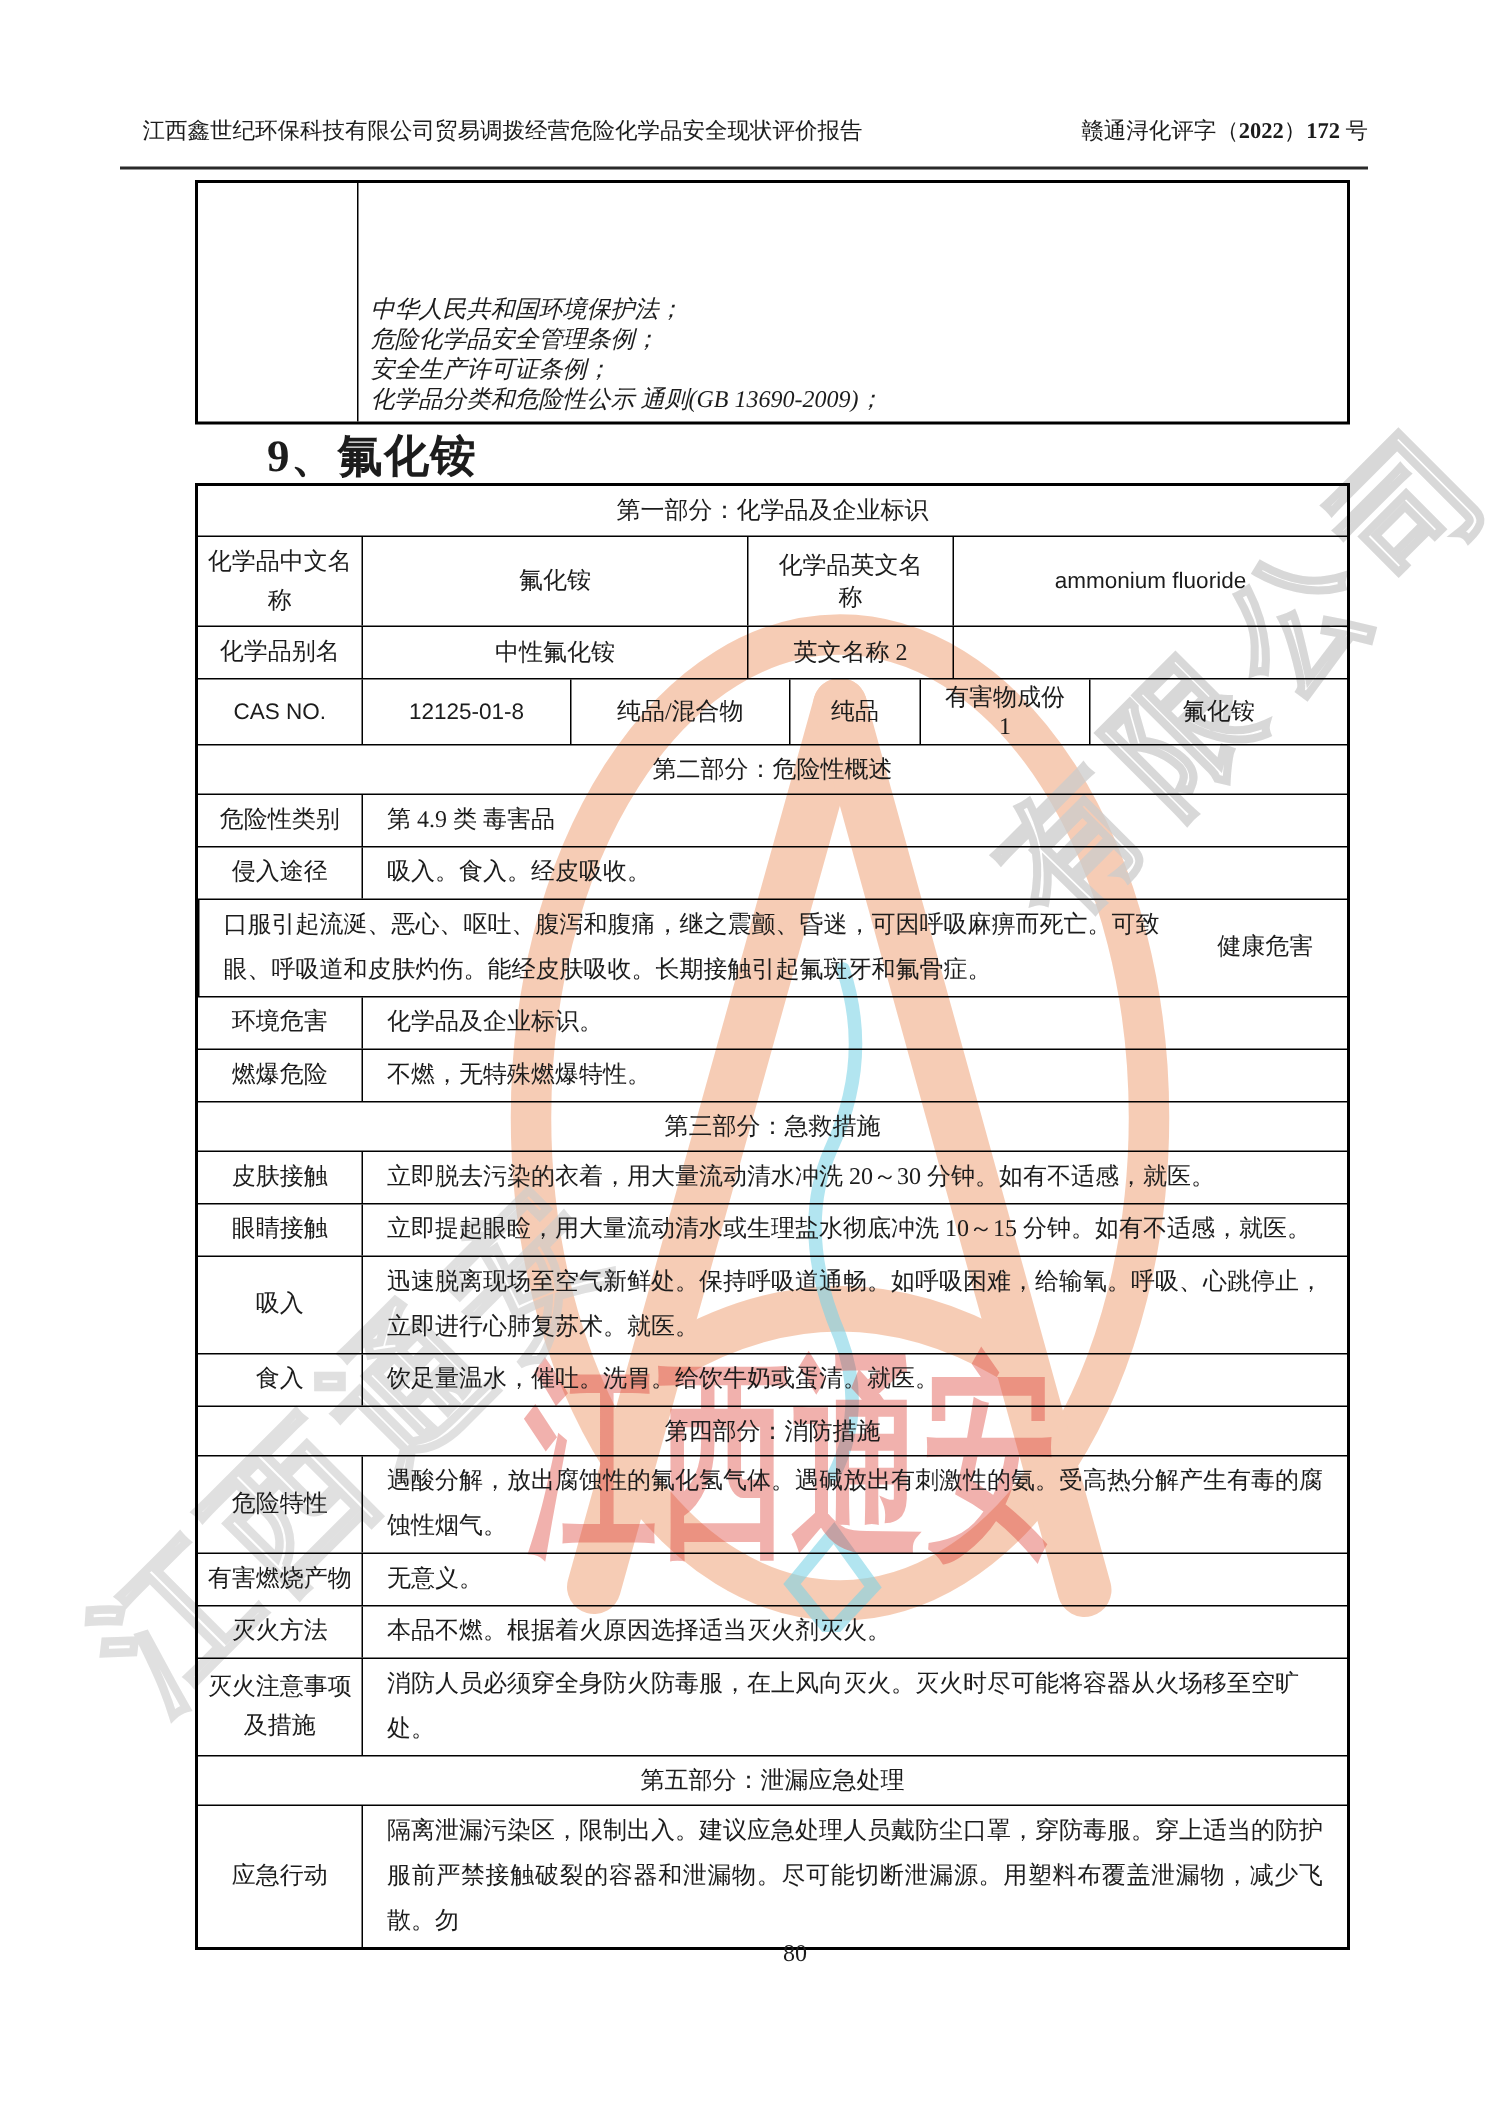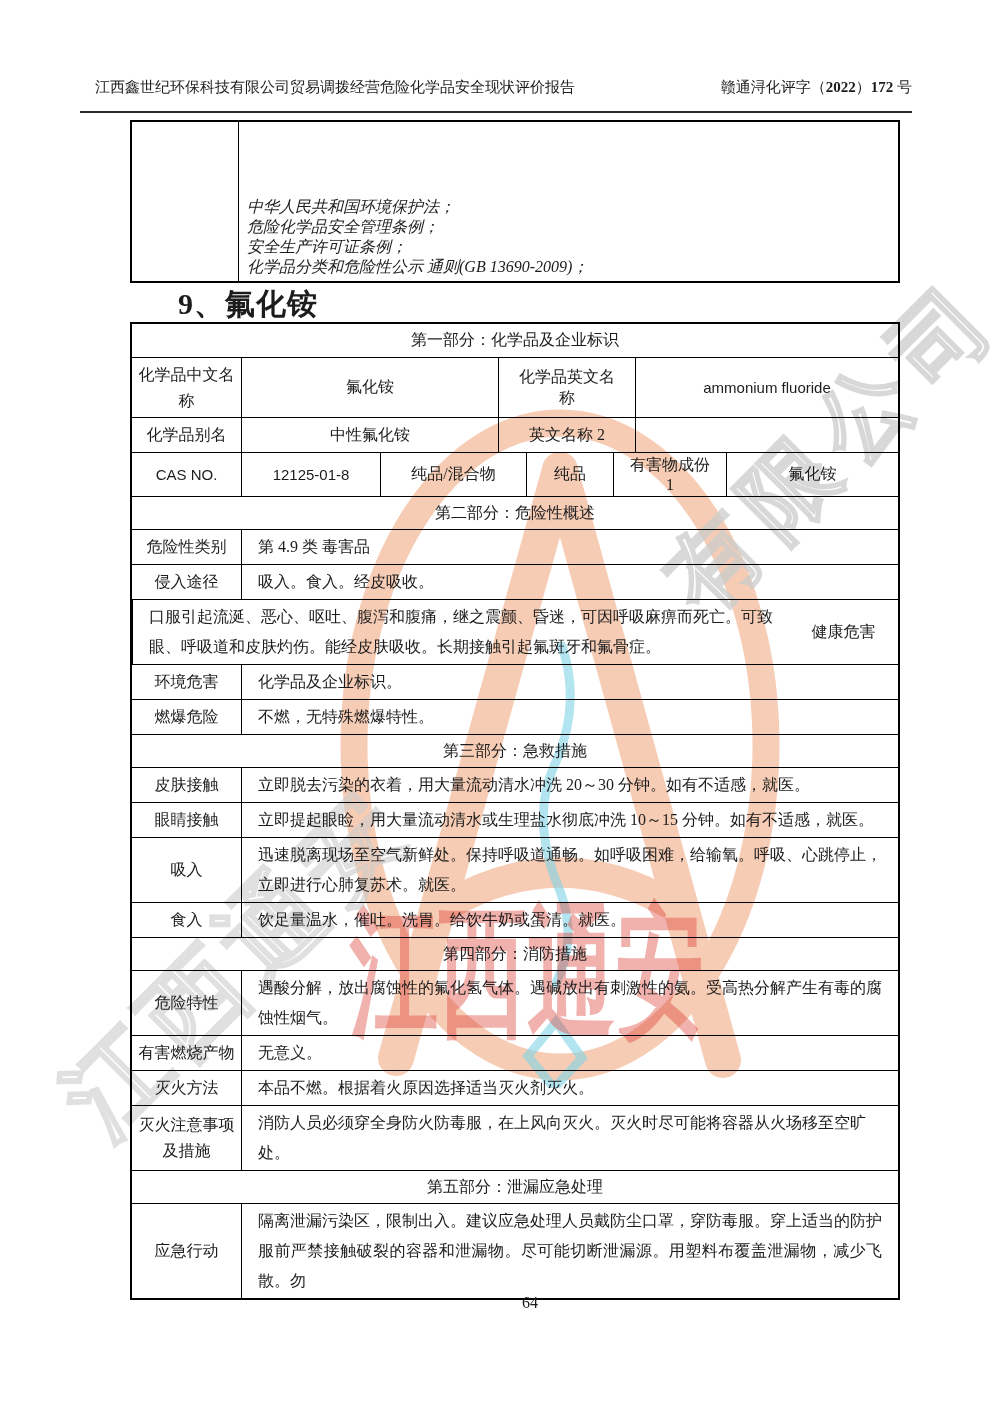--- a/index.html
+++ b/index.html
@@ -268,15 +268,15 @@
 
     <div class="mrow h62">
       <div class="cell lab">应急行动</div>
       <div class="cell val just">
           <span>隔离泄漏污染区，限制出入。建议应急处理人员戴防尘口罩，穿防毒服。穿上适当的防护服前严禁接触破裂的容器和泄漏物。尽可能切断泄漏源。用塑料布覆盖泄漏物，减少飞散。勿</span>
         </div>
     </div>
 
   </div>
 
-  <div class="pg-num">64</div>
+  <div class="pg-num">80</div>
 
 </div>
 
 </body></html>

